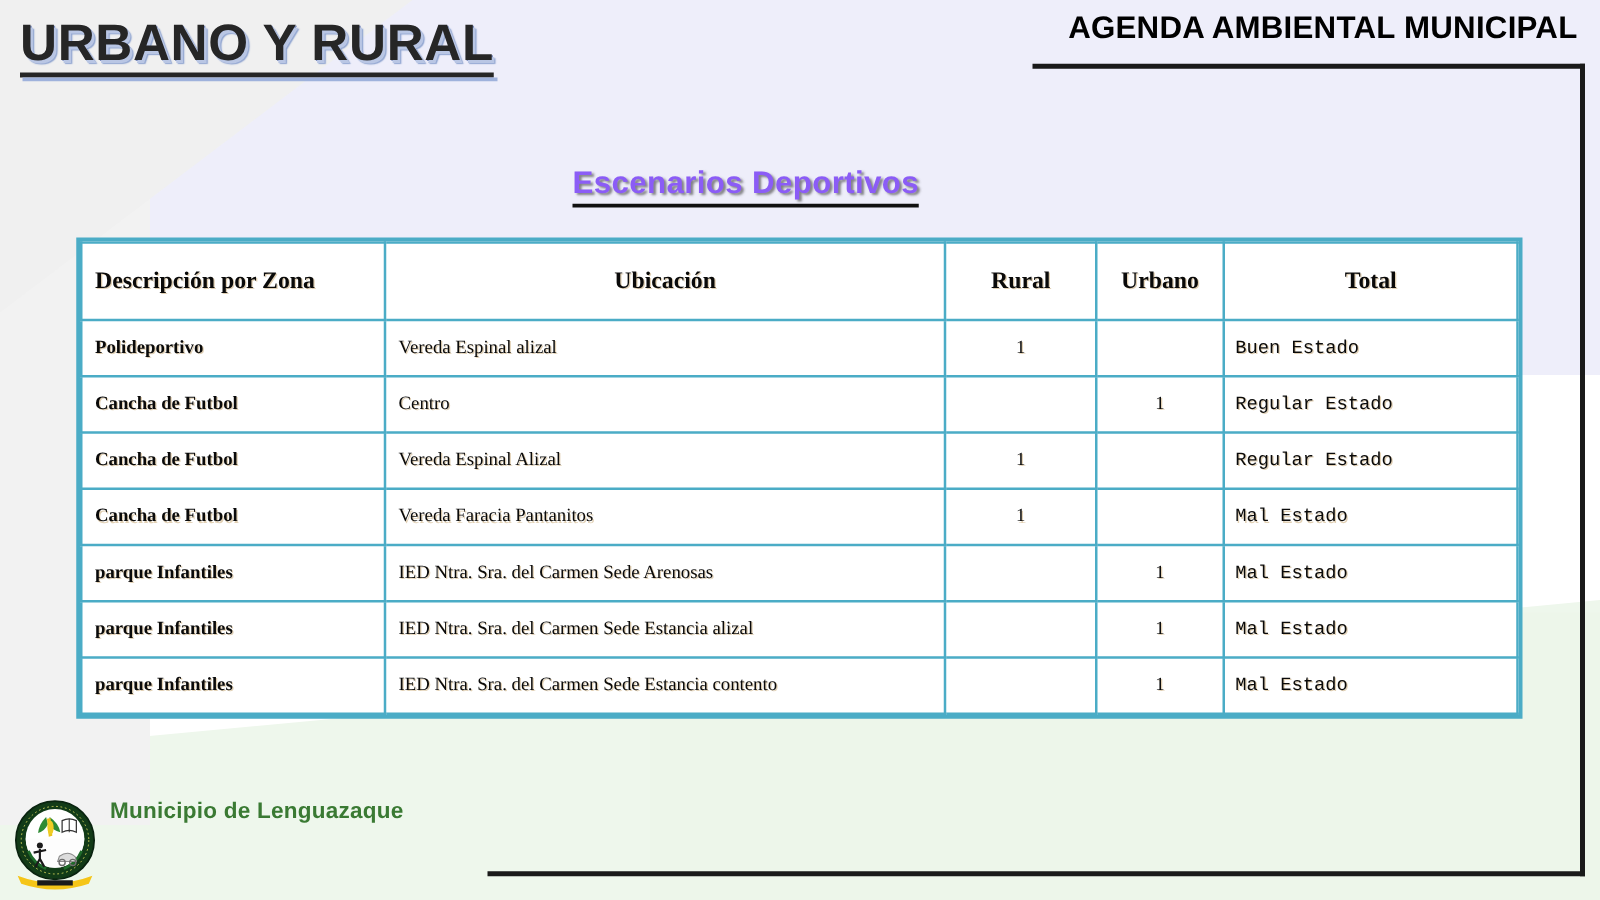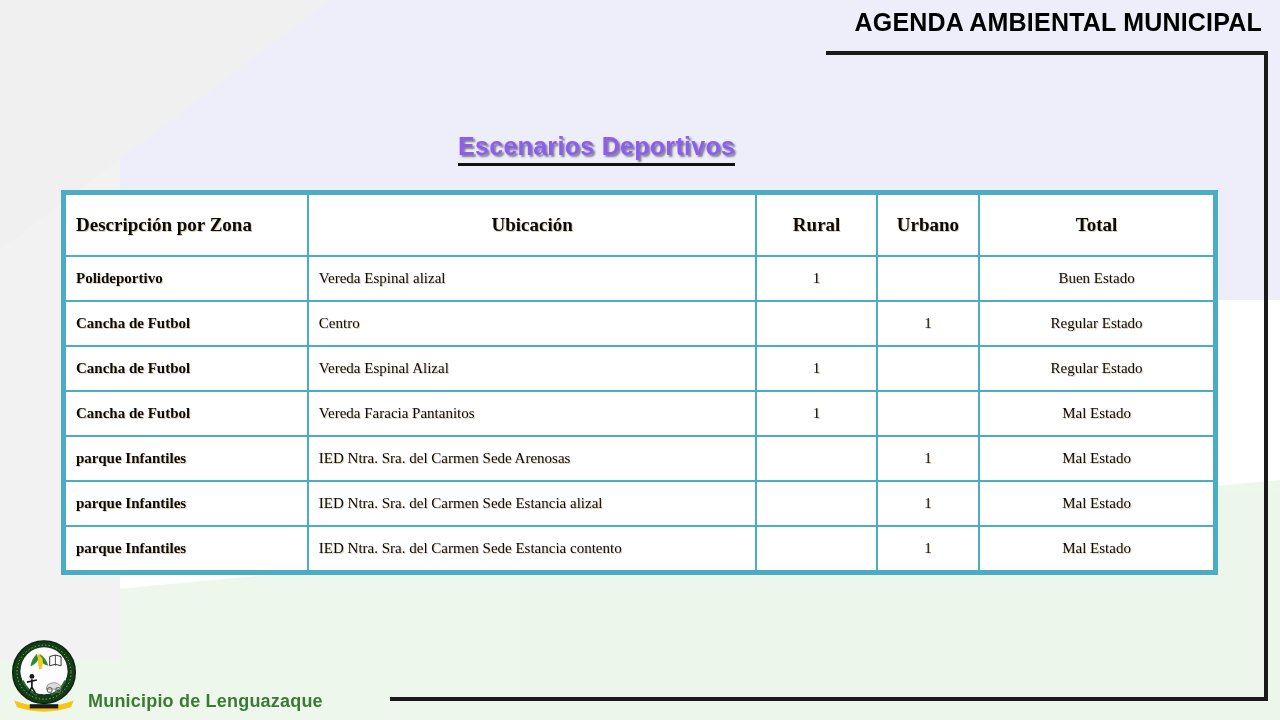--- a/index.html
+++ b/index.html
@@ -112,29 +112,29 @@
   }
   thead th{
     font-size:19px;font-weight:bold;text-align:center;height:52px;
     vertical-align:middle;
   }
   thead th.c-desc{text-align:left;padding-left:10px;}
   tbody td{font-size:15px;vertical-align:middle;height:35px;margin-top:12px;}
   td.c-desc{font-weight:bold;text-align:left;padding-left:10px;white-space:nowrap;}
   td.c-ubic{text-align:left;padding-left:10px;}
   td.c-num{text-align:center;}
-  td.c-total{text-align:center;}
+  td.c-total{text-align:left;font-family:Liberation Mono, monospace;}
   .col-desc{width:242px;}
   .col-ubic{width:447px;}
   .col-rural{width:120px;}
   .col-urbano{width:102px;}
   .col-total{width:234px;}
 
   
-  #footer{position:absolute;left:8px;bottom:8px;z-index:6;display:flex;align-items:flex-end;}
+  #footer{position:absolute;left:8px;bottom:8px;z-index:6;display:flex;align-items:flex-start;}
   #muni-label{
     font-size:18px;font-weight:bold;color:#3a7a33;
     margin-left:8px;letter-spacing:.2px;white-space:nowrap;
   }
   #crest{width:72px;height:74px;display:block;}
 </style>
 </head>
 <body>
 
 <div id="bg">
@@ -147,20 +147,23 @@
   <div class="bg-diag"></div>
 </div>
 
 <div class="frame-top"></div>
 <div class="frame-right"></div>
 <div class="frame-bottom"></div>
 
 <div id="agenda">AGENDA AMBIENTAL MUNICIPAL</div>
 
 <div id="title-block">
+  <div class="wa-row">
+    <span class="wa-line">URBANO Y RURAL</span>
+  </div>
 </div>
 
 <div id="subtitle">Escenarios Deportivos</div>
 
 <div id="tbl-wrap">
   <table>
     <colgroup>
       <col class="col-desc">
         <col class="col-ubic">
         <col class="col-rural">

